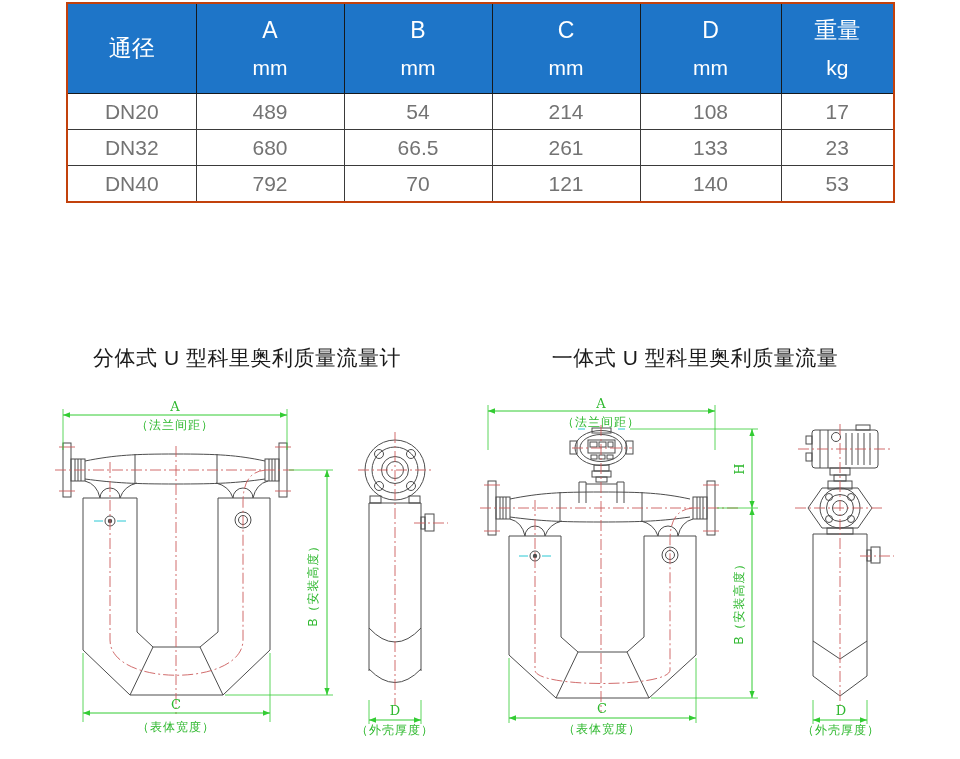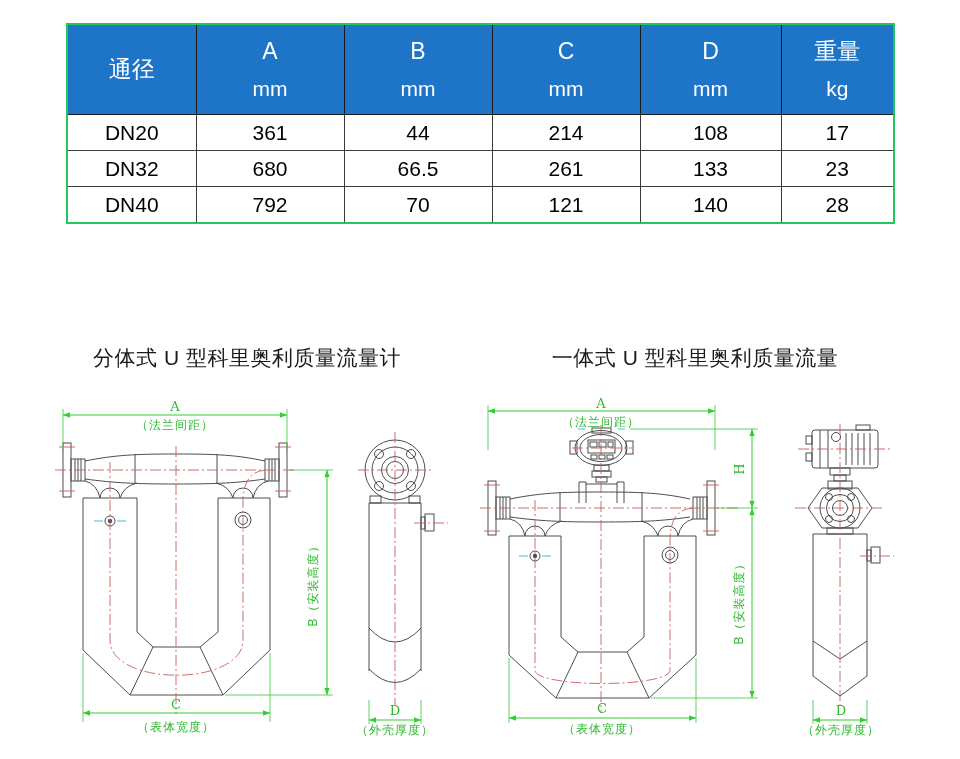--- a/index.html
+++ b/index.html
@@ -2,35 +2,35 @@
 <html><head>
 <meta charset="utf-8">
 <style>
   html,body { margin:0; padding:0; background:#fff; }
   .stage {
     position:relative; width:960px; height:759px; background:#ffffff;
     font-family:"Liberation Sans","DejaVu Sans",sans-serif; overflow:hidden;
   }
   
   table.dim-table {
-    position:absolute; left:66px; top:23px; width:827px;
+    position:absolute; left:66px; top:2px; width:827px;
     border-collapse:collapse; table-layout:fixed;
-    border:2px solid #22c55e;
+    border:2px solid #c2410c;
   }
   table.dim-table th {
     background:#1e75c8; color:#ffffff; font-weight:normal;
     border:1px solid #16191c; height:89px; padding:0; vertical-align:middle;
   }
   table.dim-table th .h1 { font-size:23px; line-height:1.15; }
   table.dim-table th .h2 { font-size:21px; line-height:1.15; margin-top:12px; }
   table.dim-table th .single { font-size:23px; }
   table.dim-table td {
     border:1px solid #3a3a3a; height:35px; padding:0;
     text-align:center; vertical-align:middle;
-    font-size:21px; color:#000000;
+    font-size:21px; color:#737373;
   }
   
   .caption {
     position:absolute; top:344px; text-align:center;
     font-size:21px; color:#1a1a1a; letter-spacing:0.5px; white-space:nowrap;
   }
   .caption-left  { left:62px;  width:370px; }
   .caption-right { left:520px; width:350px; }
   
   svg.cad { position:absolute; left:0; top:380px; }
@@ -82,41 +82,41 @@
         </th>
         <th>
           <div class="h1">重量</div>
           <div class="h2">kg</div>
         </th>
       </tr>
     </thead>
     <tbody>
       <tr>
         <td>DN20</td>
-        <td>361</td>
-        <td>44</td>
+        <td>489</td>
+        <td>54</td>
         <td>214</td>
         <td>108</td>
         <td>17</td>
       </tr>
       <tr>
         <td>DN32</td>
         <td>680</td>
         <td>66.5</td>
         <td>261</td>
         <td>133</td>
         <td>23</td>
       </tr>
       <tr>
         <td>DN40</td>
         <td>792</td>
         <td>70</td>
         <td>121</td>
         <td>140</td>
-        <td>28</td>
+        <td>53</td>
       </tr>
     </tbody>
   </table>
 
   <div class="caption caption-left">分体式 U 型科里奥利质量流量计</div>
   <div class="caption caption-right">一体式 U 型科里奥利质量流量</div>
 
   <svg class="cad" width="960" height="379" viewBox="0 380 960 379" xmlns="http://www.w3.org/2000/svg">
     <defs>
       <marker id="arr" viewBox="0 0 10 10" refX="9" refY="5" markerWidth="8" markerHeight="8" orient="auto-start-reverse">

